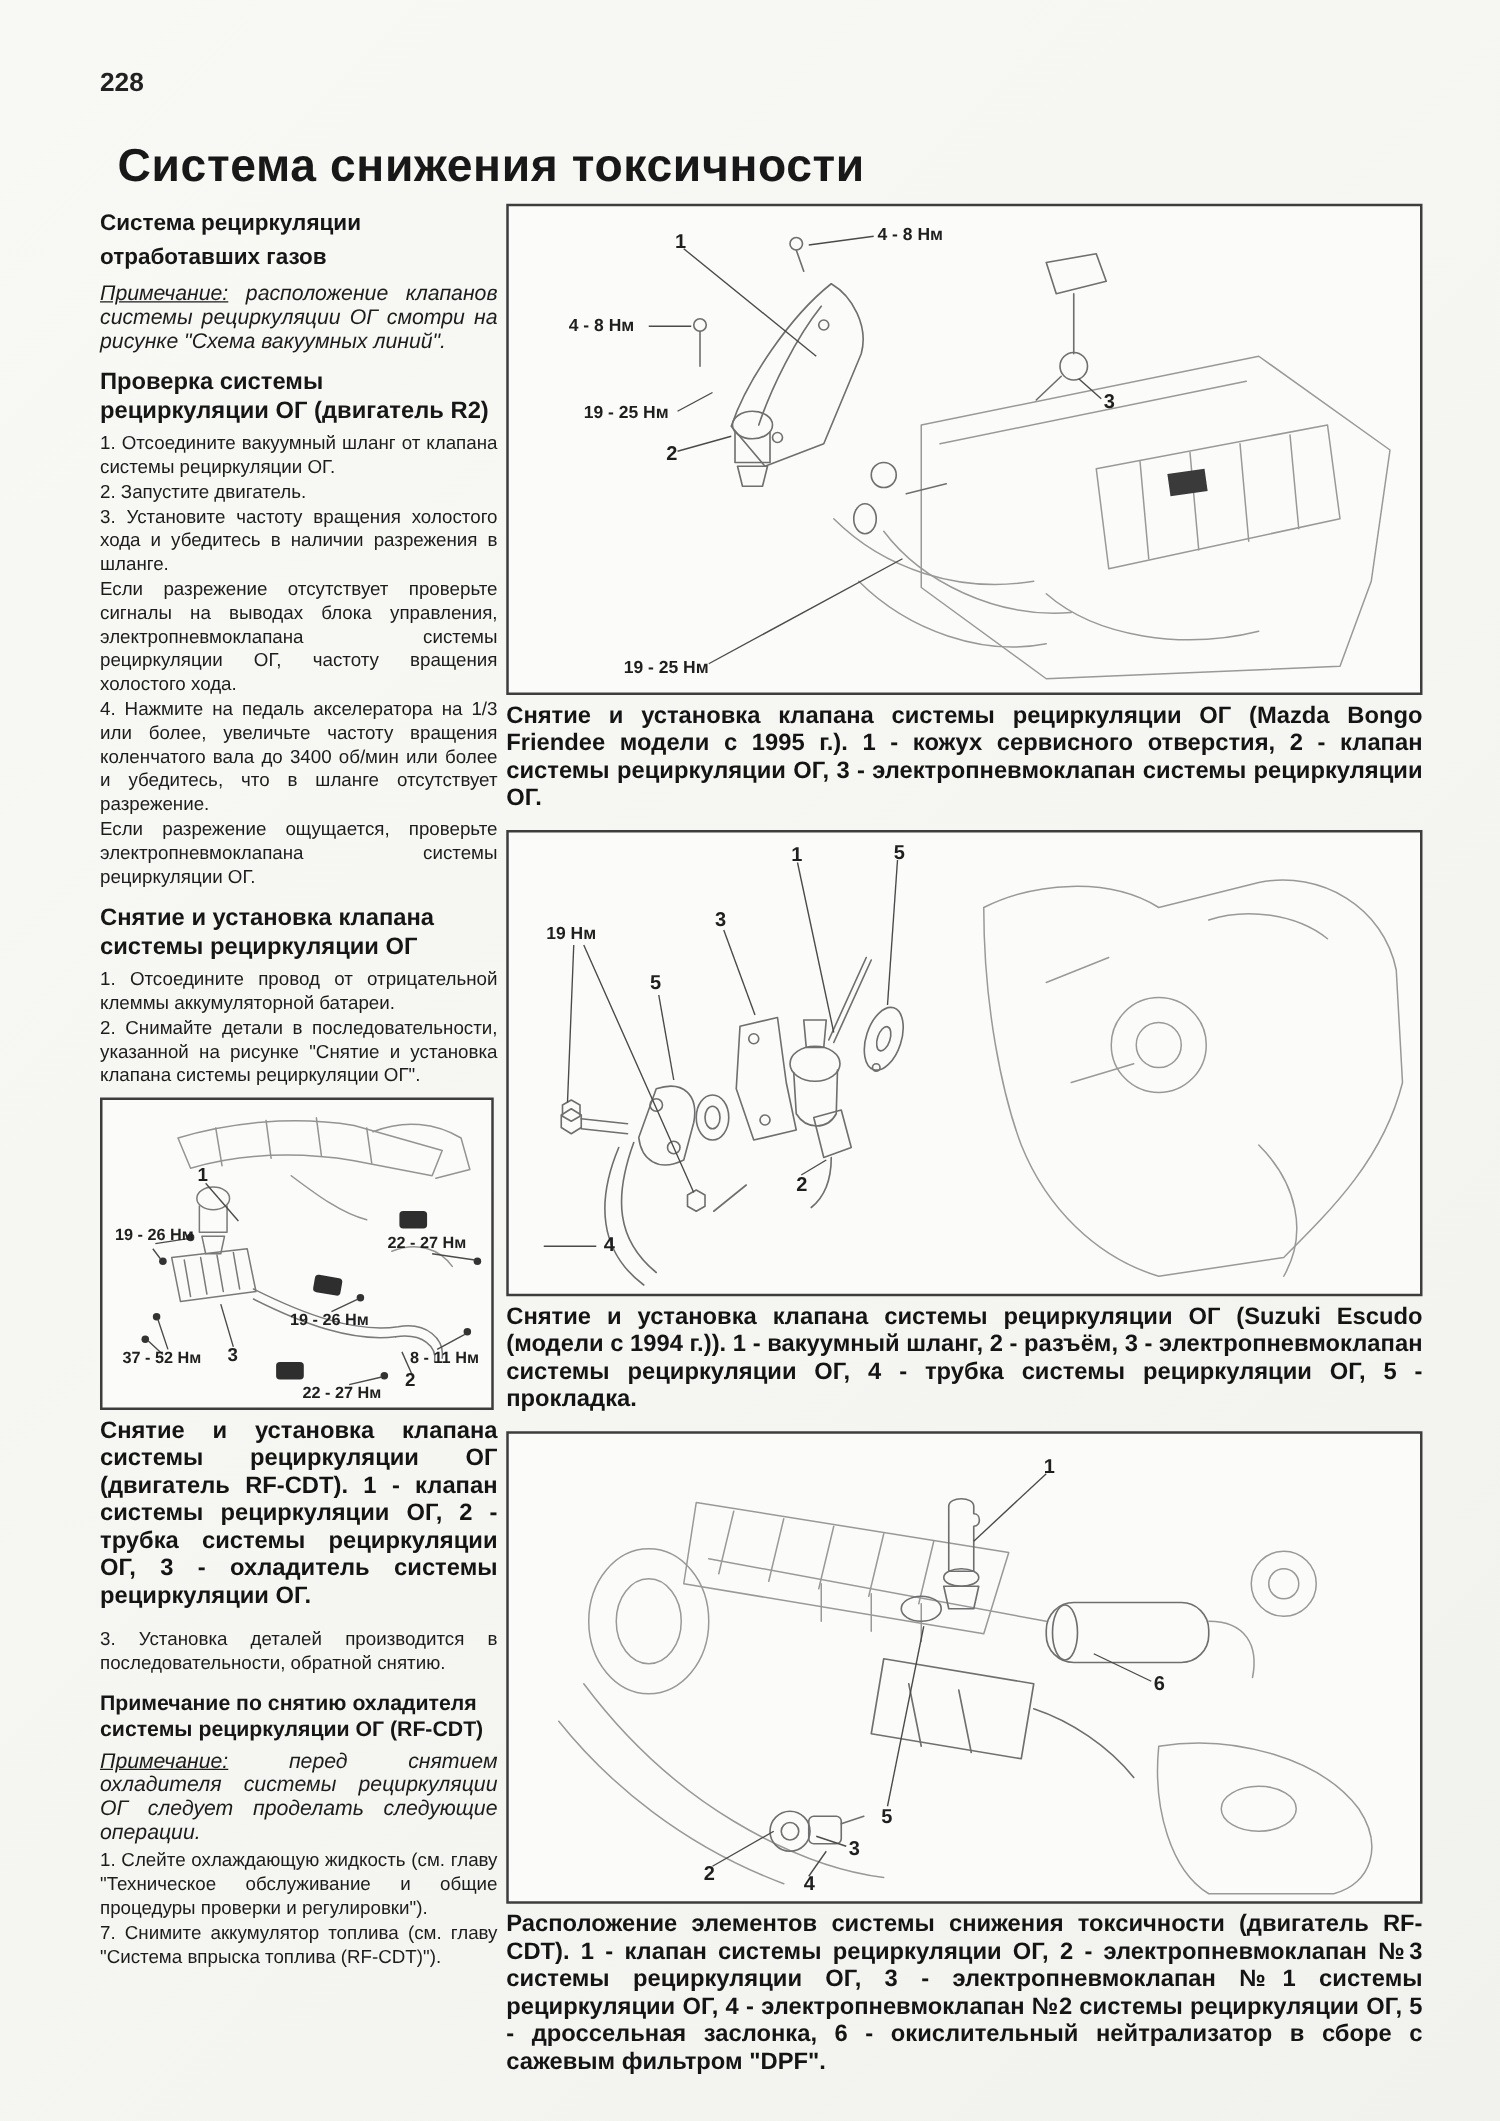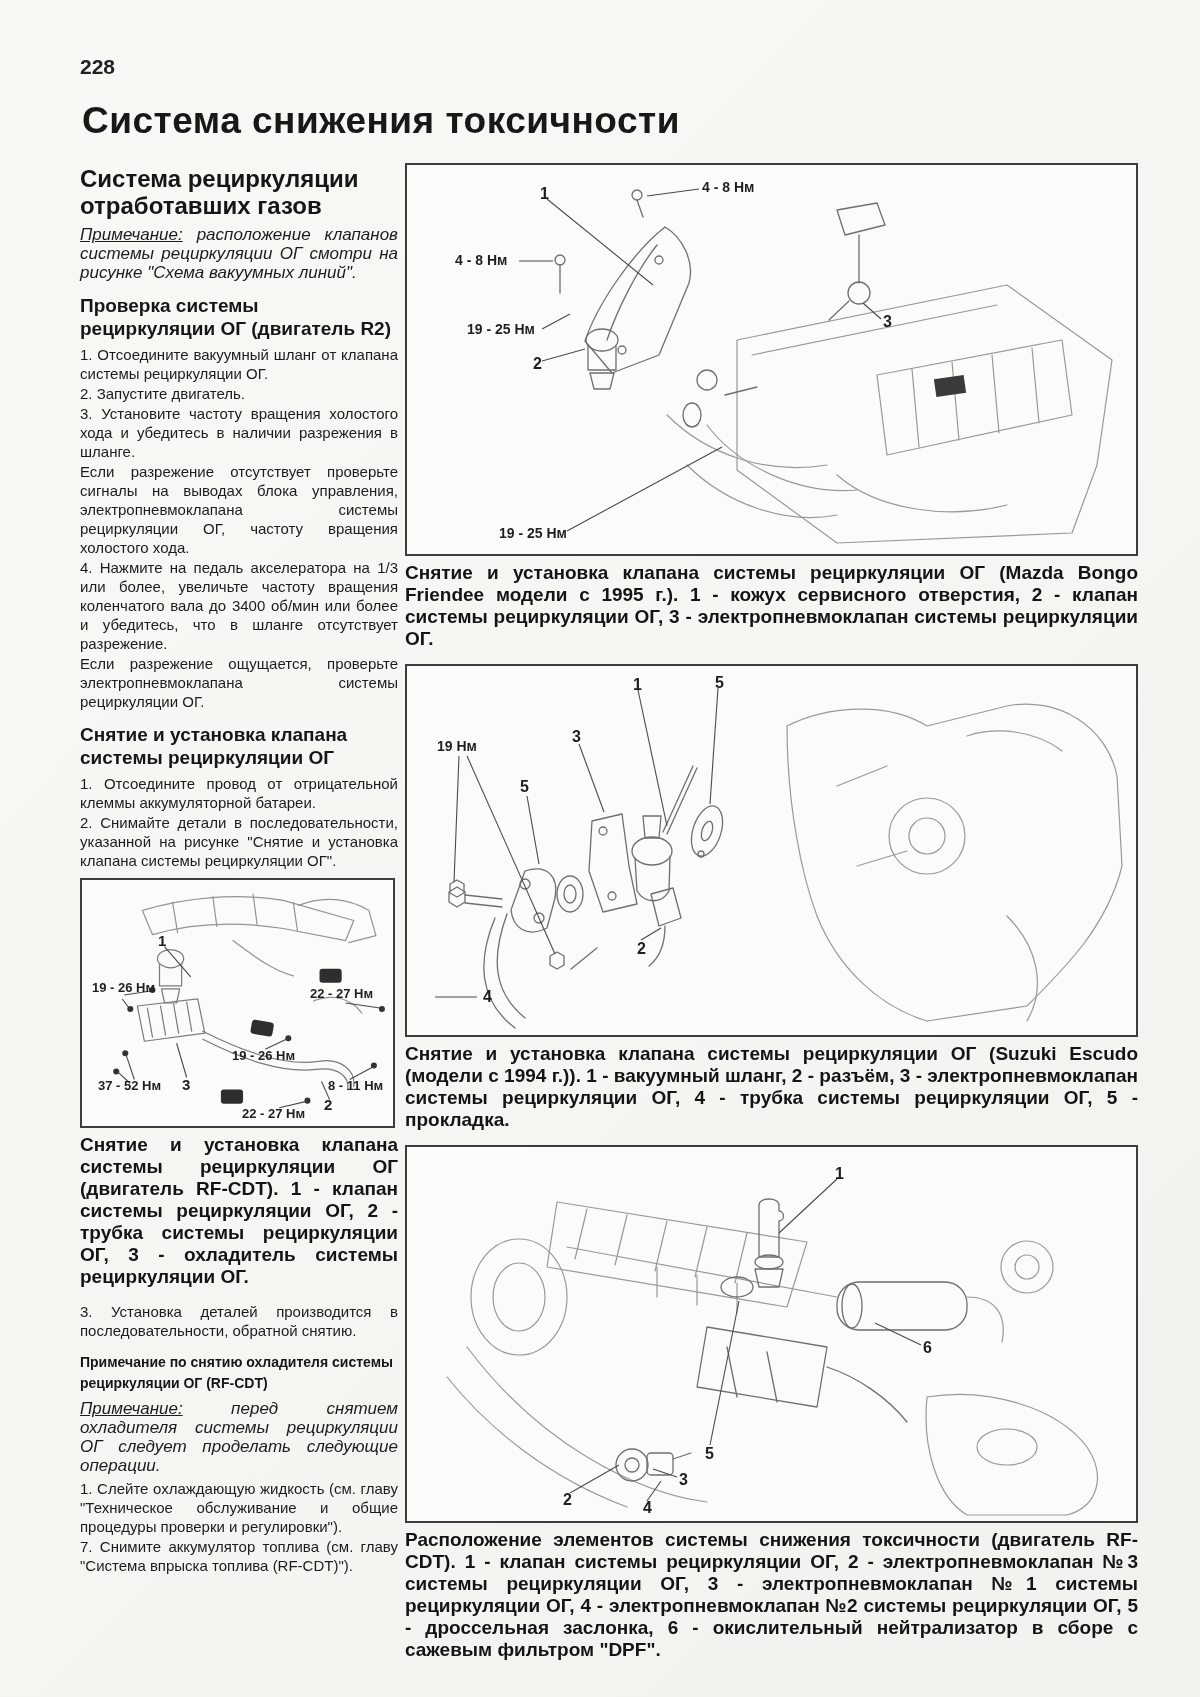--- a/index.html
+++ b/index.html
@@ -13,29 +13,29 @@
   .page{
     position:relative;width:1200px;height:1697px;
     background:linear-gradient(135deg,#f8f8f5 0%,#f5f5f2 55%,#f1f1ee 100%);
     overflow:hidden;
   }
   .page-number{
     position:absolute;left:80px;top:55px;
     font-size:21px;font-weight:bold;color:#222;
   }
   .page-title{
-    position:absolute;left:78px;top:96px;margin:4px;
+    position:absolute;left:78px;top:96px;margin:16px;
     font-size:37px;font-weight:bold;letter-spacing:.5px;color:#181818;
   }
   .col-left{position:absolute;left:80px;top:165px;width:318px;}
   .col-right{position:absolute;left:405px;top:163px;width:733px;}
 
-  .h2{font-size:24px;line-height:27px;font-weight:bold;margin:0 0 6px 0;color:#161616;}
+  .h2{font-size:18px;line-height:27px;font-weight:bold;margin:0 0 6px 0;color:#161616;}
   .h3{font-size:19px;line-height:23px;font-weight:bold;margin:12px 0 5px 0;color:#161616;}
-  .h3.small{font-size:14px;line-height:21px;}
+  .h3.small{font-size:17px;line-height:21px;}
   .para{font-size:15px;line-height:19px;margin:0 0 1px 0;text-align:justify;}
   .note{font-size:17px;line-height:19px;font-style:italic;text-align:justify;margin:0 0 4px 0;}
   .note .note-label{text-decoration:underline;}
   .fig-caption{font-size:19px;line-height:22px;font-weight:bold;text-align:justify;margin:6px 0 14px 0;color:#141414;}
   .fig-frame{
     position:relative;border:2px solid #3d3d3d;background:#fbfbf9;
     box-sizing:border-box;
   }
   .fig-frame svg{display:block;width:100%;height:100%;}
   .lbl{position:absolute;font-weight:bold;color:#1f1f1f;white-space:nowrap;}

